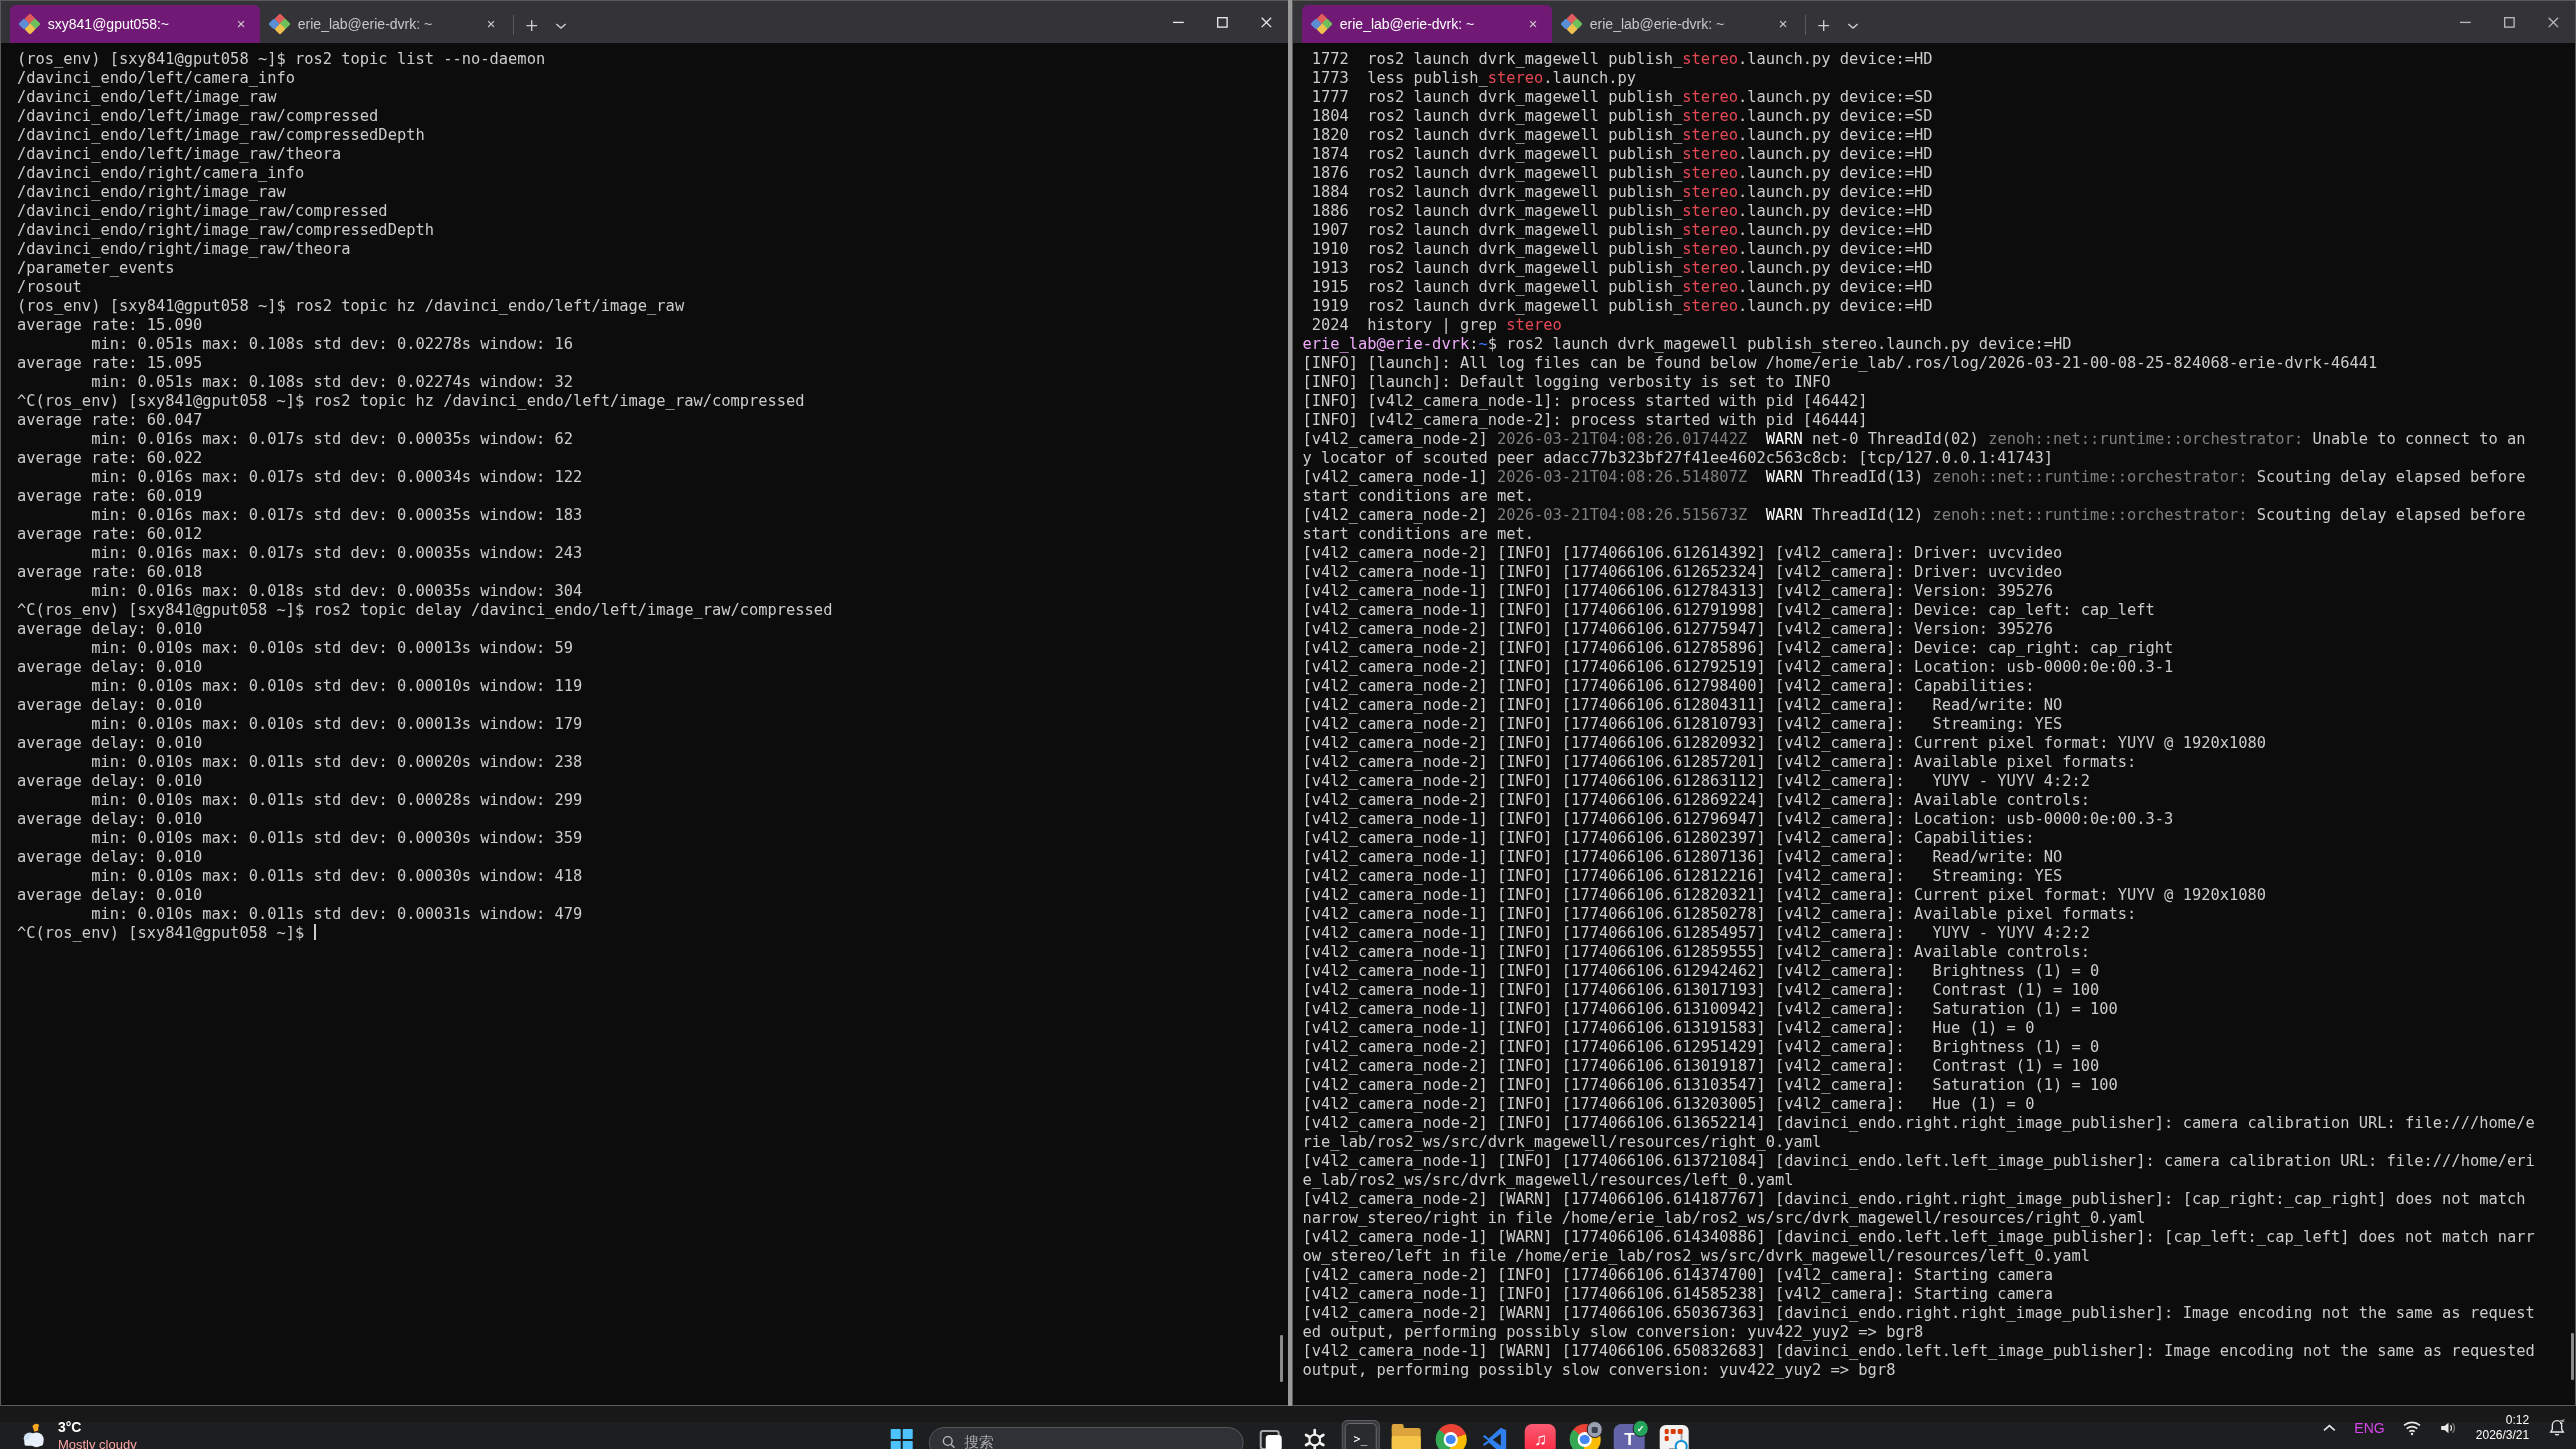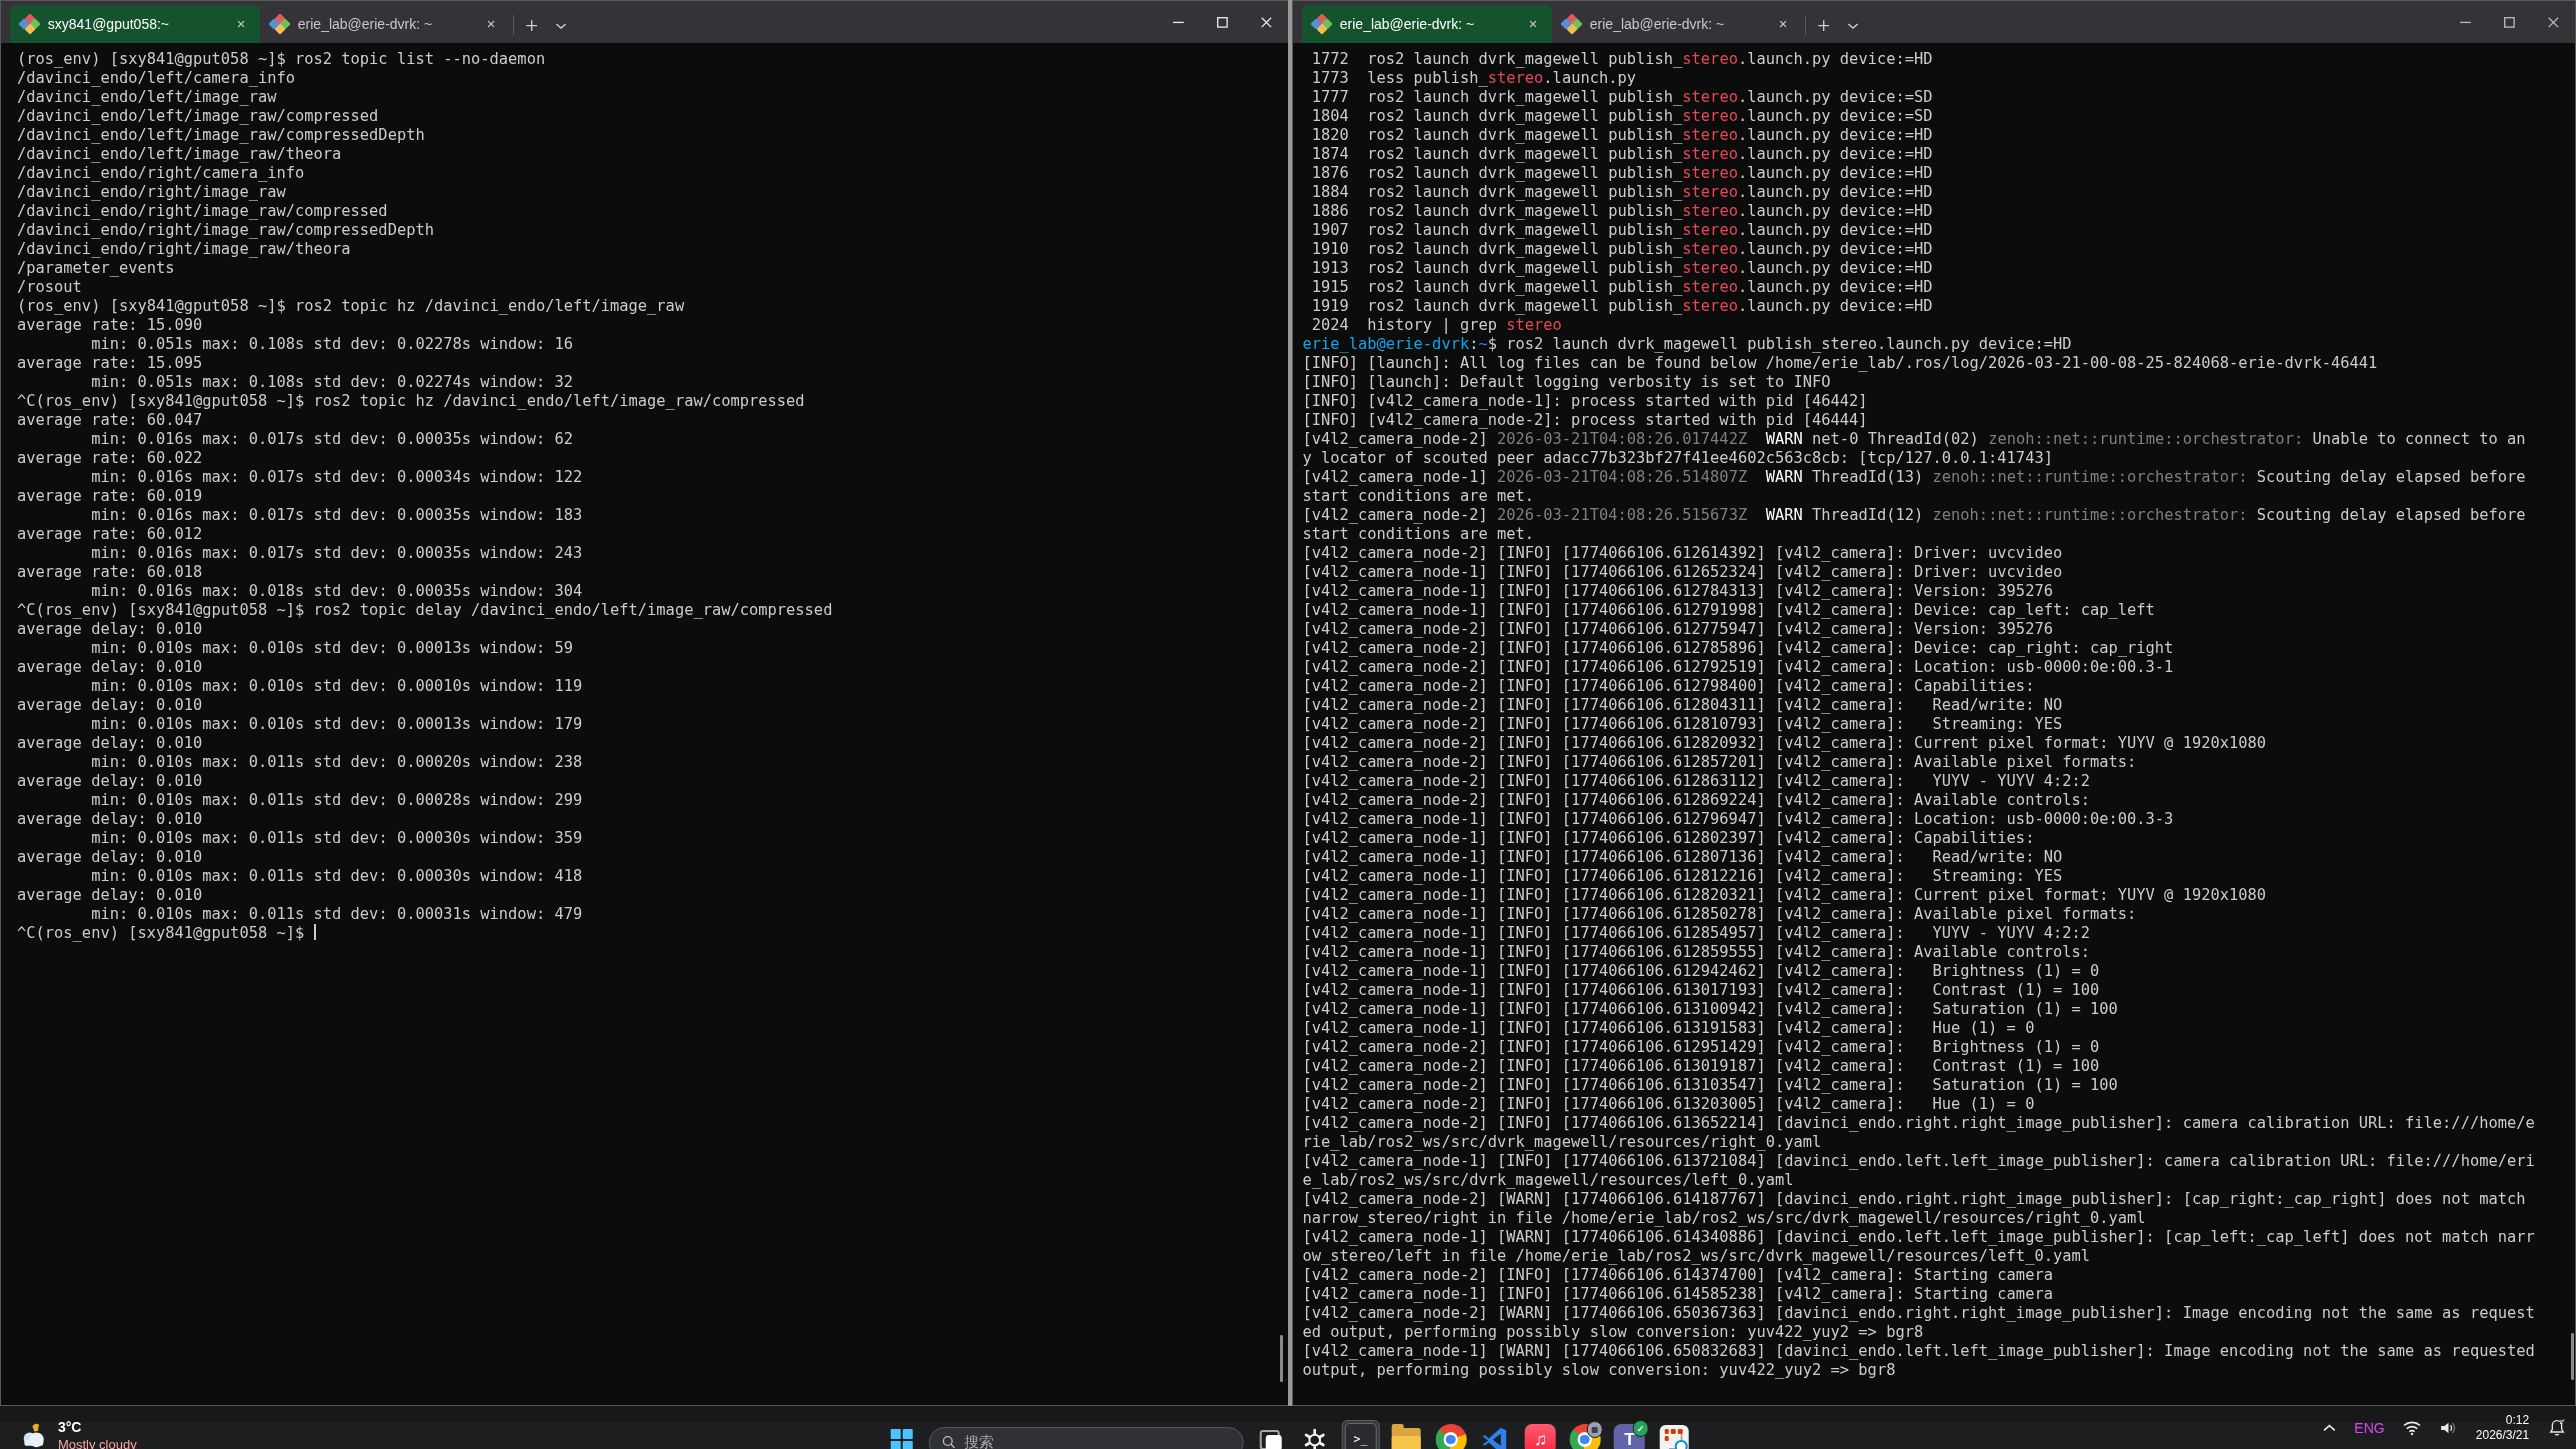--- a/index.html
+++ b/index.html
@@ -4,40 +4,40 @@
 <style>
   html,body{margin:0;padding:0;width:2576px;height:1449px;background:#181818;overflow:hidden;
     font-family:"Liberation Sans",sans-serif;}
   .window{position:absolute;top:0;background:#0c0c0c;border:0.7px solid #5a5a5a;box-sizing:border-box;}
   #left-window{left:0;width:1289px;height:1406px;}
   #right-window{left:1292px;width:1284px;height:1406px;}
   #window-divider{position:absolute;top:0;left:1288px;width:4px;height:1406px;background:#9a9a9a;}
   .tabbar{height:42px;background:#333338;display:flex;align-items:flex-end;padding-left:9.4px;}
   .tab{height:38px;width:250px;display:flex;align-items:center;gap:8px;padding:0 9.4px;
     border-radius:6px 6px 0 0;color:#c8c8c8;font-size:14px;box-sizing:border-box;}
-  .tab.active{background:#14532d;color:#ffffff;}
+  .tab.active{background:#701a75;color:#ffffff;}
   .tab-label{flex:1;white-space:nowrap;overflow:hidden;}
   .tab-close{width:20px;height:20px;display:flex;align-items:center;justify-content:center;
     color:#cfcfcf;font-size:14.8px;border-radius:2.7px;}
   .diamond-icon{width:20px;height:20px;position:relative;flex:0 0 20px;}
   .diamond-icon i{position:absolute;width:8px;height:8px;transform:rotate(45deg);border-radius:1.3px;}
   .diamond-icon .d1{left:6px;top:0.7px;background:#e05c5c;}
   .diamond-icon .d2{left:11.4px;top:6px;background:#6fbf5a;}
   .diamond-icon .d3{left:6px;top:11.4px;background:#f0c04e;}
   .diamond-icon .d4{left:0.7px;top:6px;background:#5a8fd6;}
   .tabbar-btn{width:29.5px;height:34px;display:flex;align-items:center;justify-content:center;
     color:#d0d0d0;font-size:16px;}
   .tab-sep{width:0.7px;height:20px;background:#5a5a5a;margin:0 2.7px 8px 2.7px;}
   .win-controls{margin-left:auto;display:flex;height:42px;align-self:flex-start;}
   .win-btn{width:44px;height:42px;display:flex;align-items:center;justify-content:center;color:#e8e8e8;}
   .term{font-family:"DejaVu Sans Mono",monospace;font-size:15.4px;line-height:19px;color:#cccccc;
     white-space:pre-wrap;word-break:break-all;}
   #left-term{padding:6.7px 0 0 16px;}
   #right-term{padding:6.7px 0 0 9.4px;width:133ch;}
-  .s-d{color:#cccccc}.s-r{color:#E74856}.s-g{color:#0ea5e9}.s-b{color:#3B78FF}
+  .s-d{color:#cccccc}.s-r{color:#E74856}.s-g{color:#f0abfc}.s-b{color:#3B78FF}
   .s-y{color:#ffffff}.s-m{color:#7f7f7f}
   .s-cursor{display:inline-block;width:2px;height:16px;background:#cccccc;vertical-align:-2.7px;}
   .scroll-thumb{position:absolute;width:2.7px;height:47px;background:#8a8a8a;border-radius:1.3px;}
   
   #taskbar{position:absolute;left:0;top:1406px;width:2576px;height:28px;background:#1d1e20;
     display:flex;align-items:center;margin-top:16px;}
   #weather{display:flex;align-items:center;gap:9.4px;padding-left:19px;width:282px;}
   #weather-text{line-height:1.25;}
   #weather-temp{color:#ffffff;font-size:14px;font-weight:bold;}
   #weather-cond{color:#fca5a5;font-size:13px;text-align:center;}

